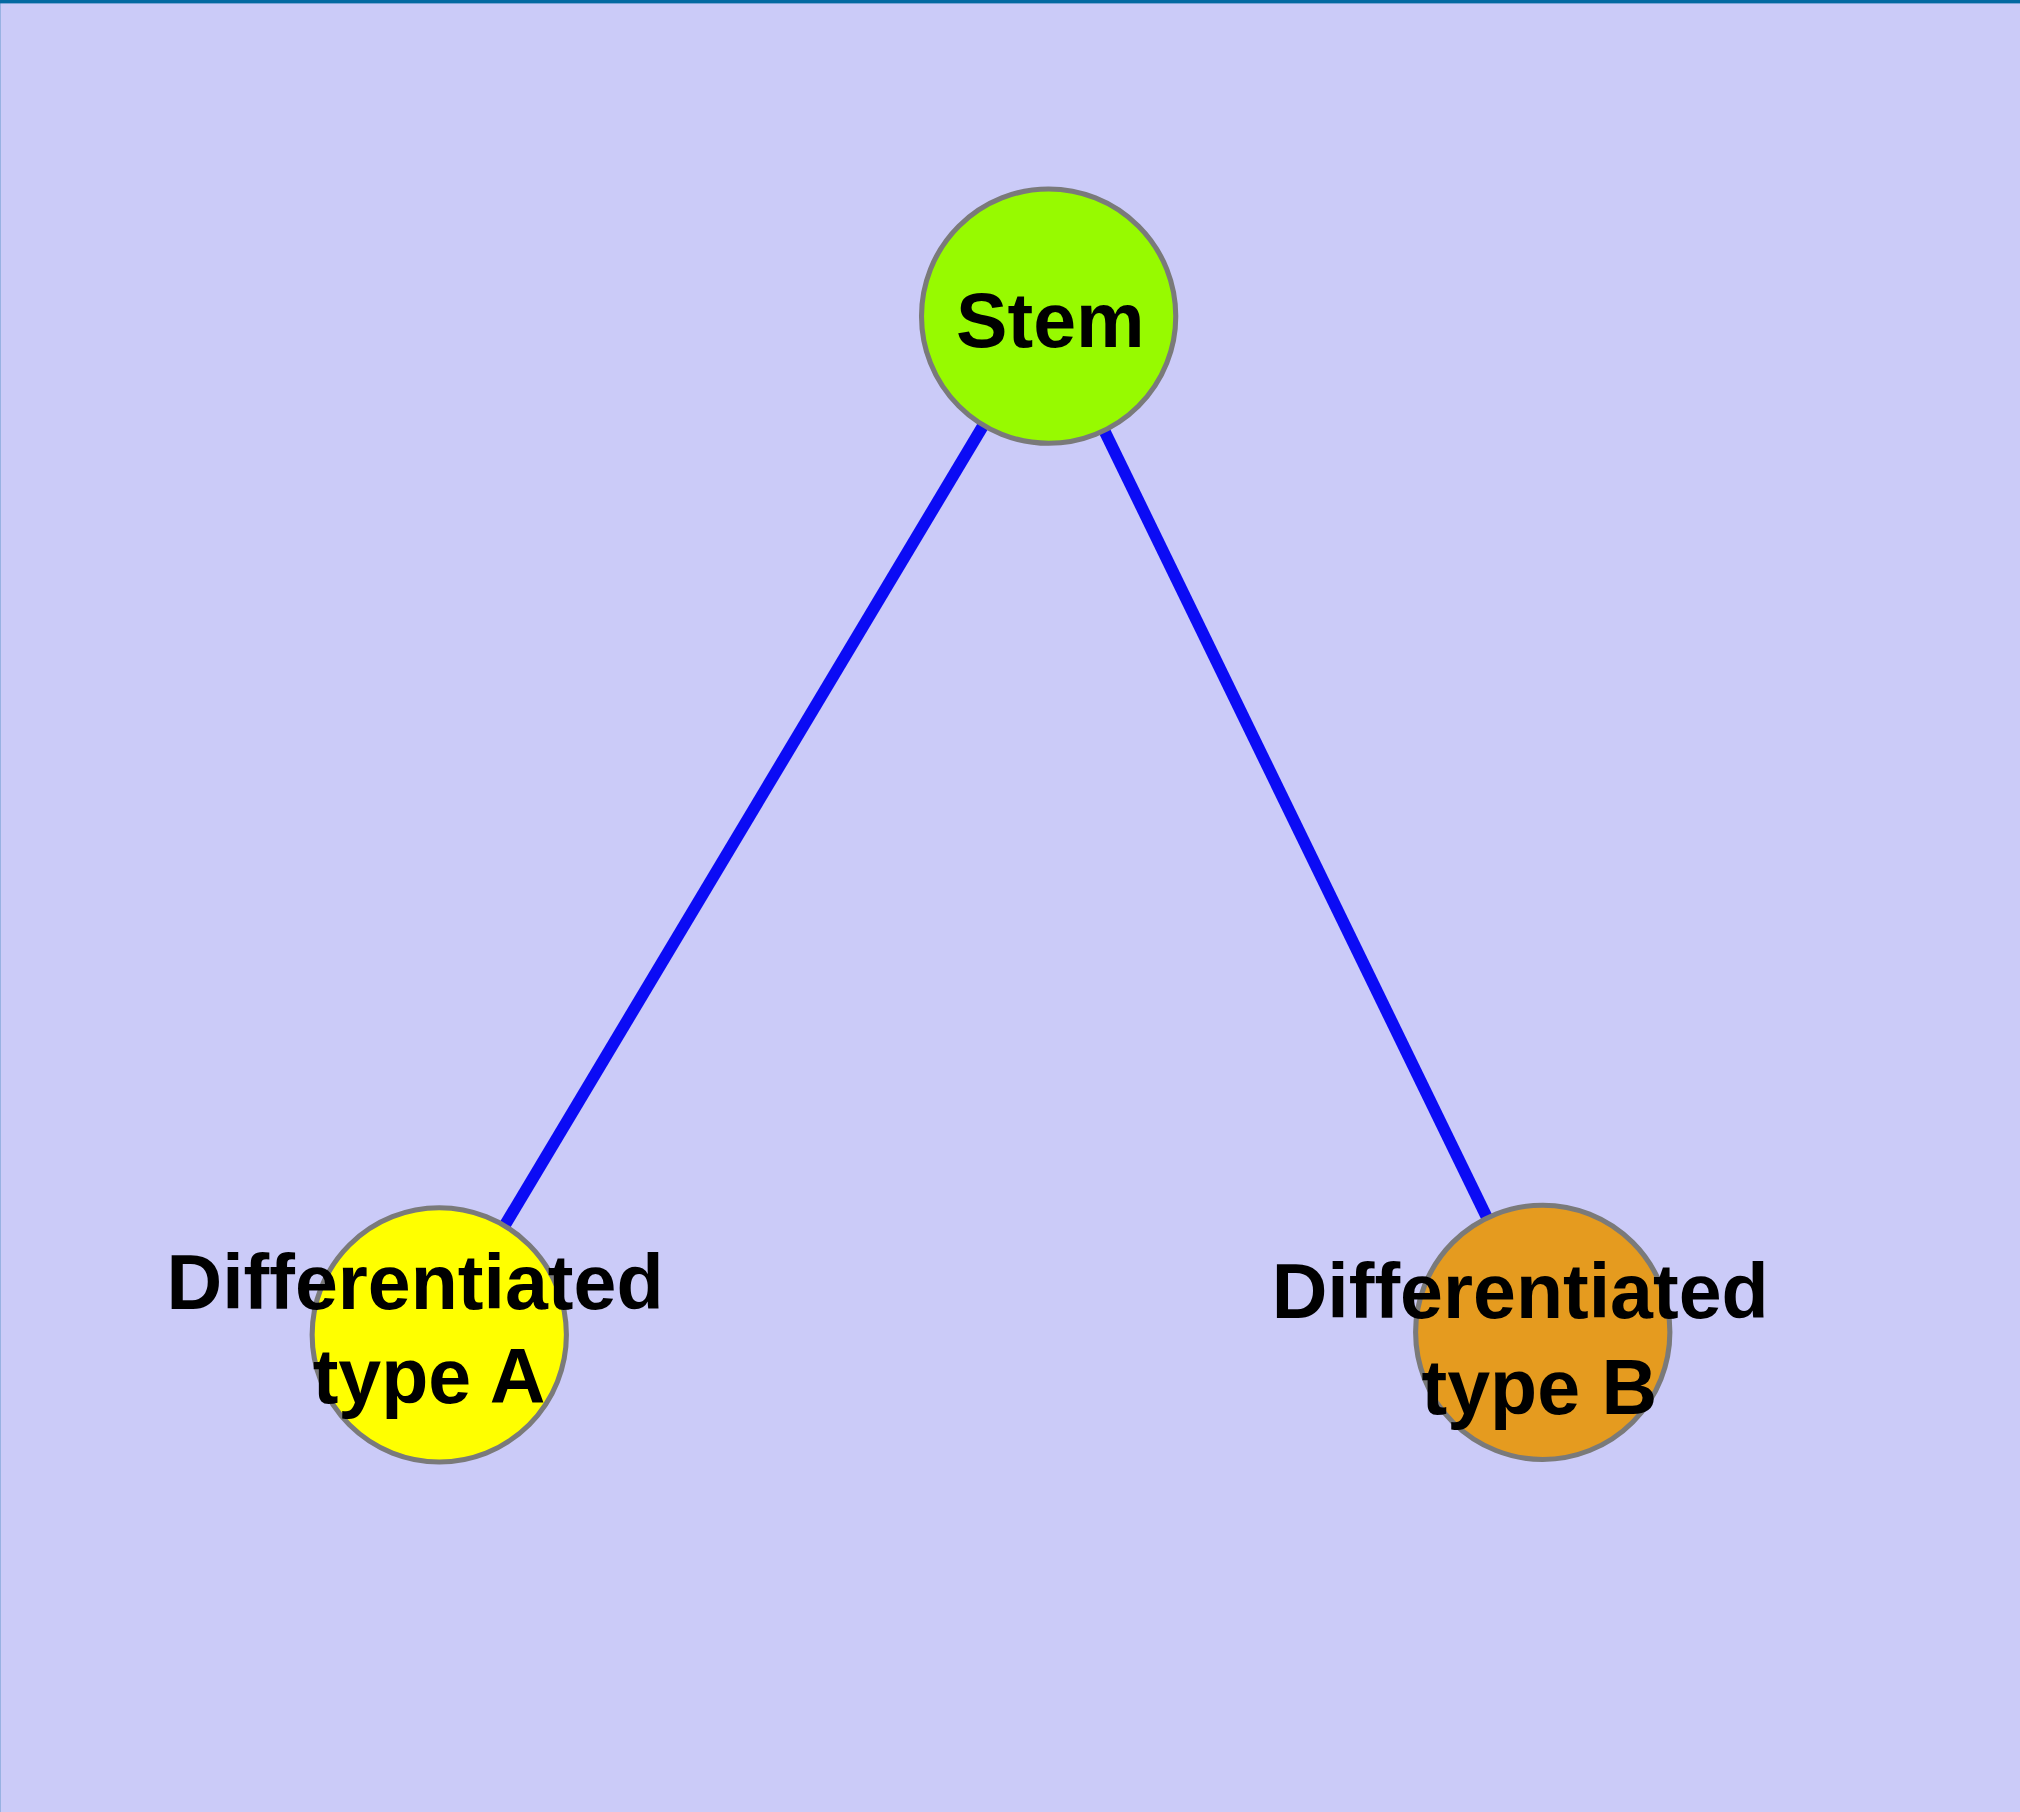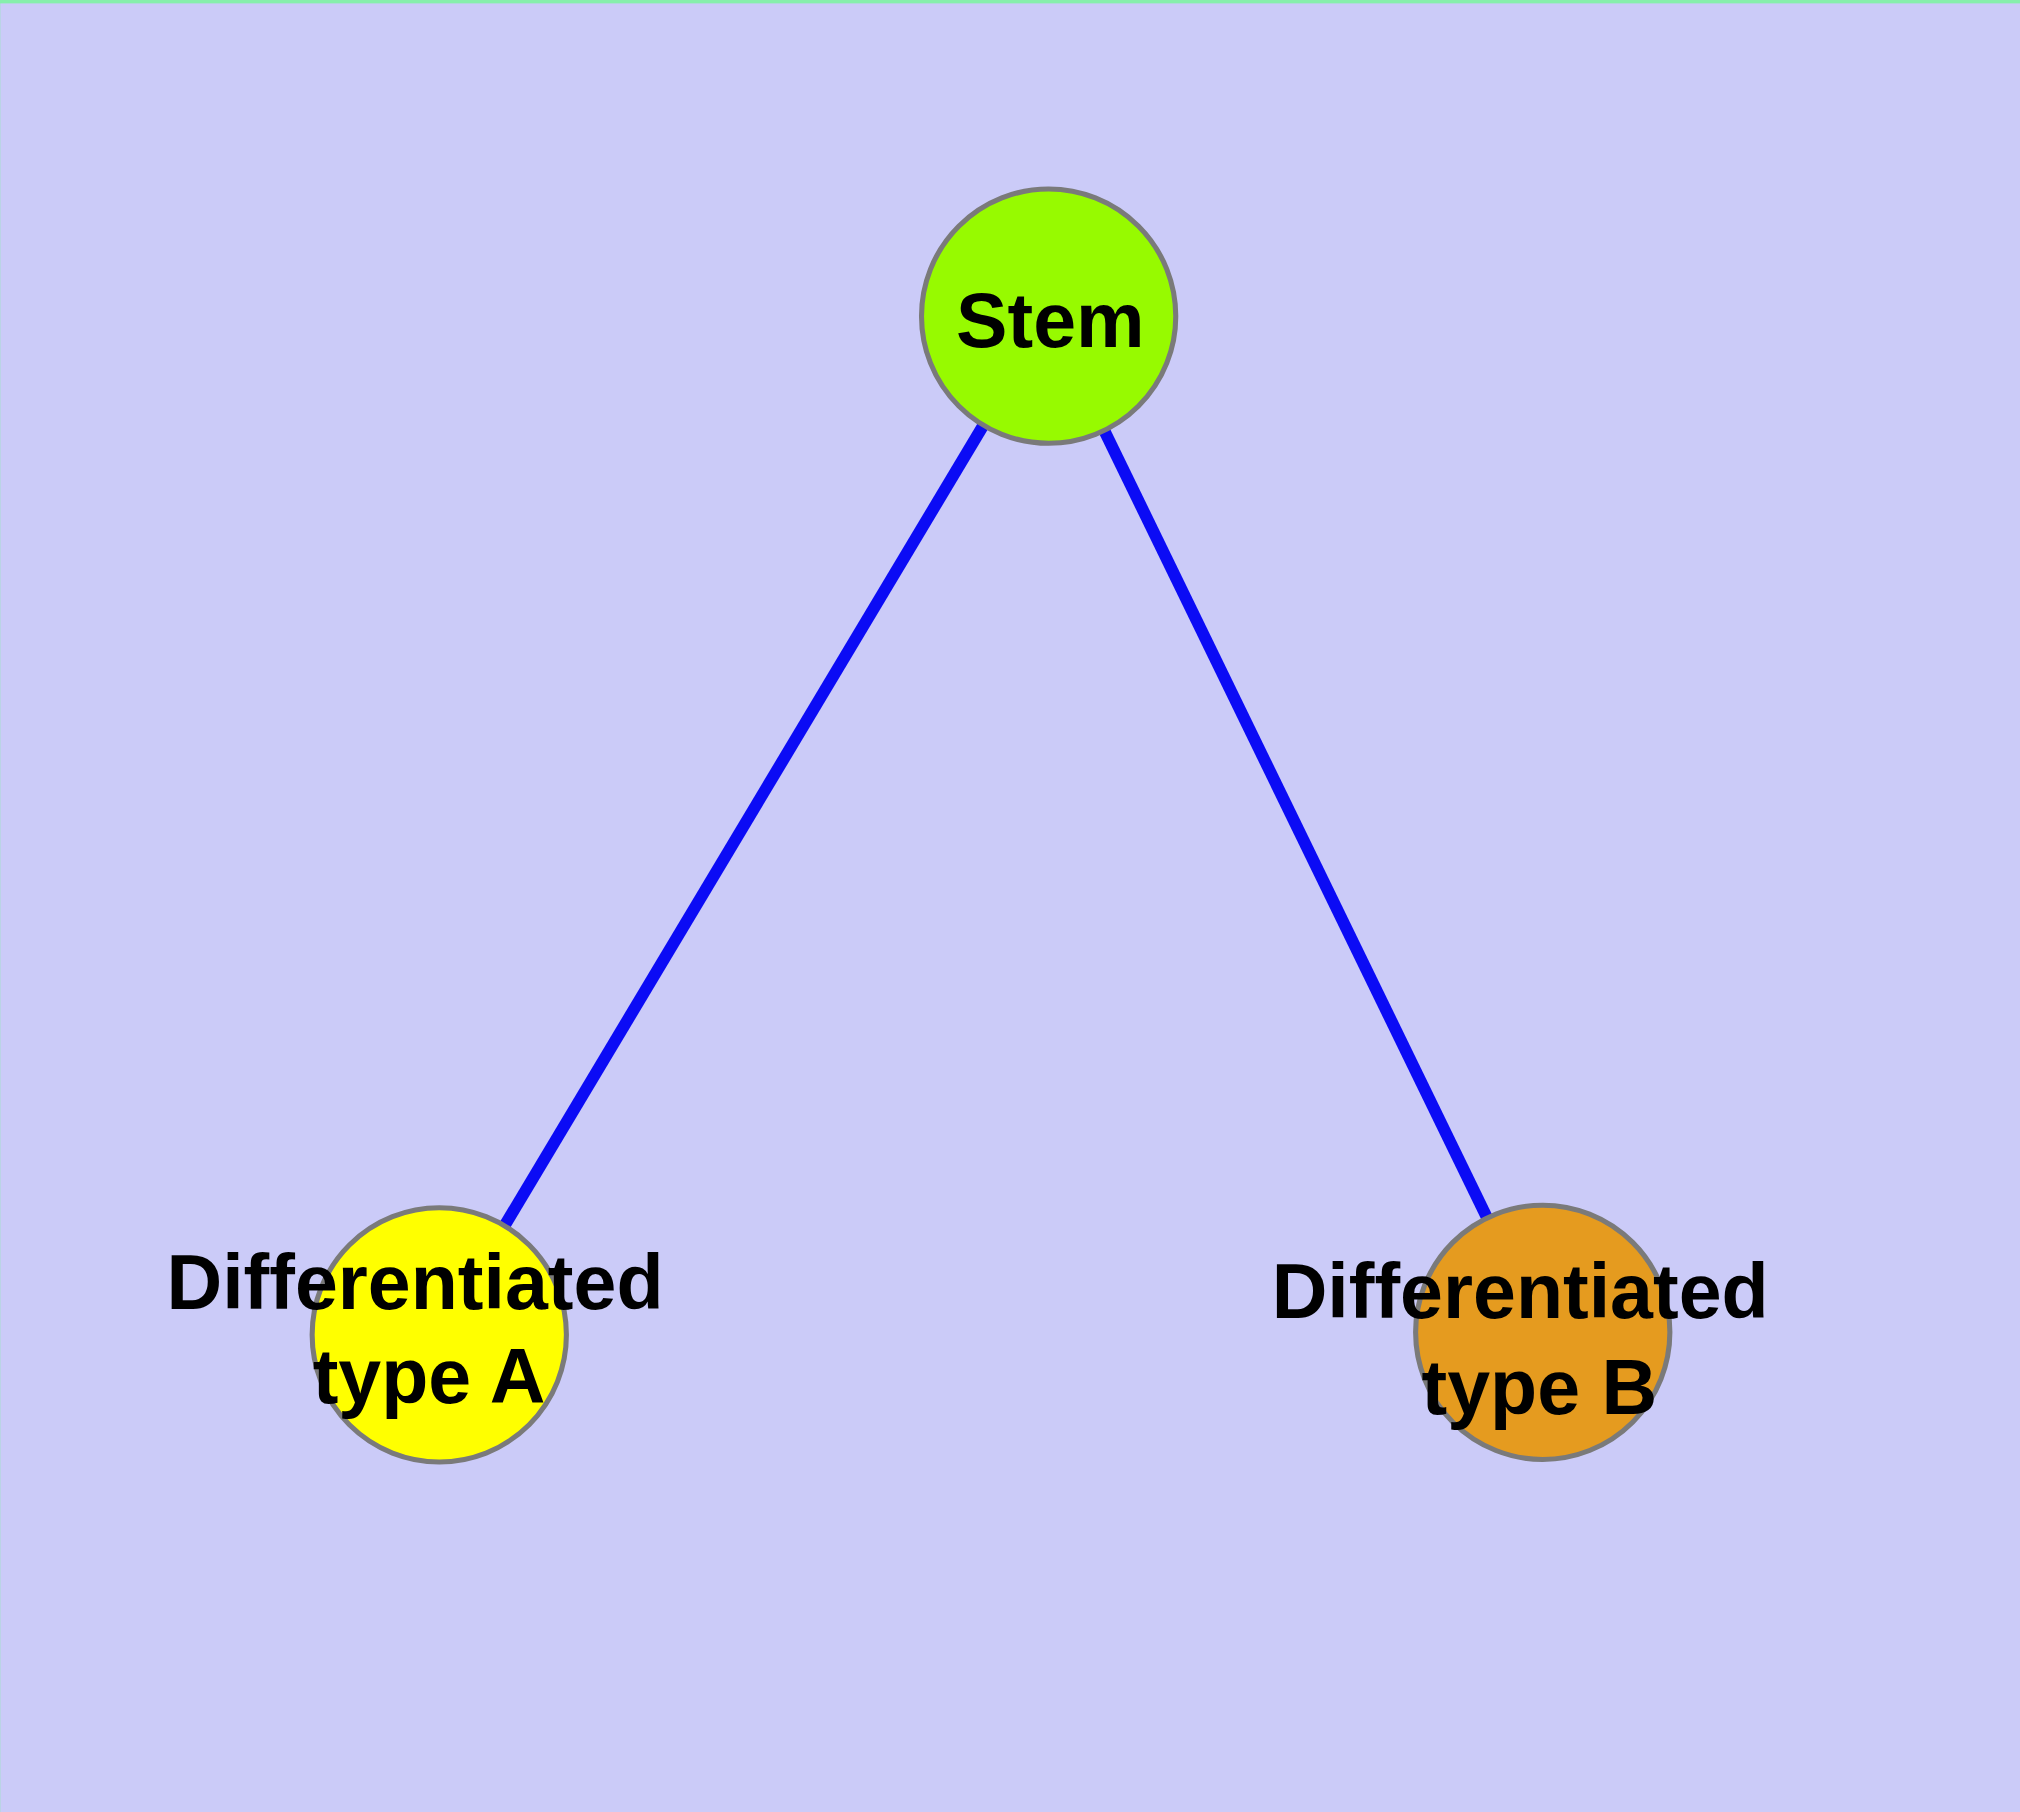--- a/index.html
+++ b/index.html
@@ -4,21 +4,21 @@
 <style>
   html, body {
     margin: 0;
     padding: 0;
     background: #ffffff;
   }
   .canvas-wrap {
     width: 2021px;
     height: 1812px;
     position: relative;
-    background: #86efac;
+    background: #0369a1;
     text-decoration: underline;
   }
   svg.graph {
     display: block;
     position: absolute;
     left: 0;
     top: 0;
   }
   text.node-label {
     font-family: "Liberation Sans", sans-serif;

